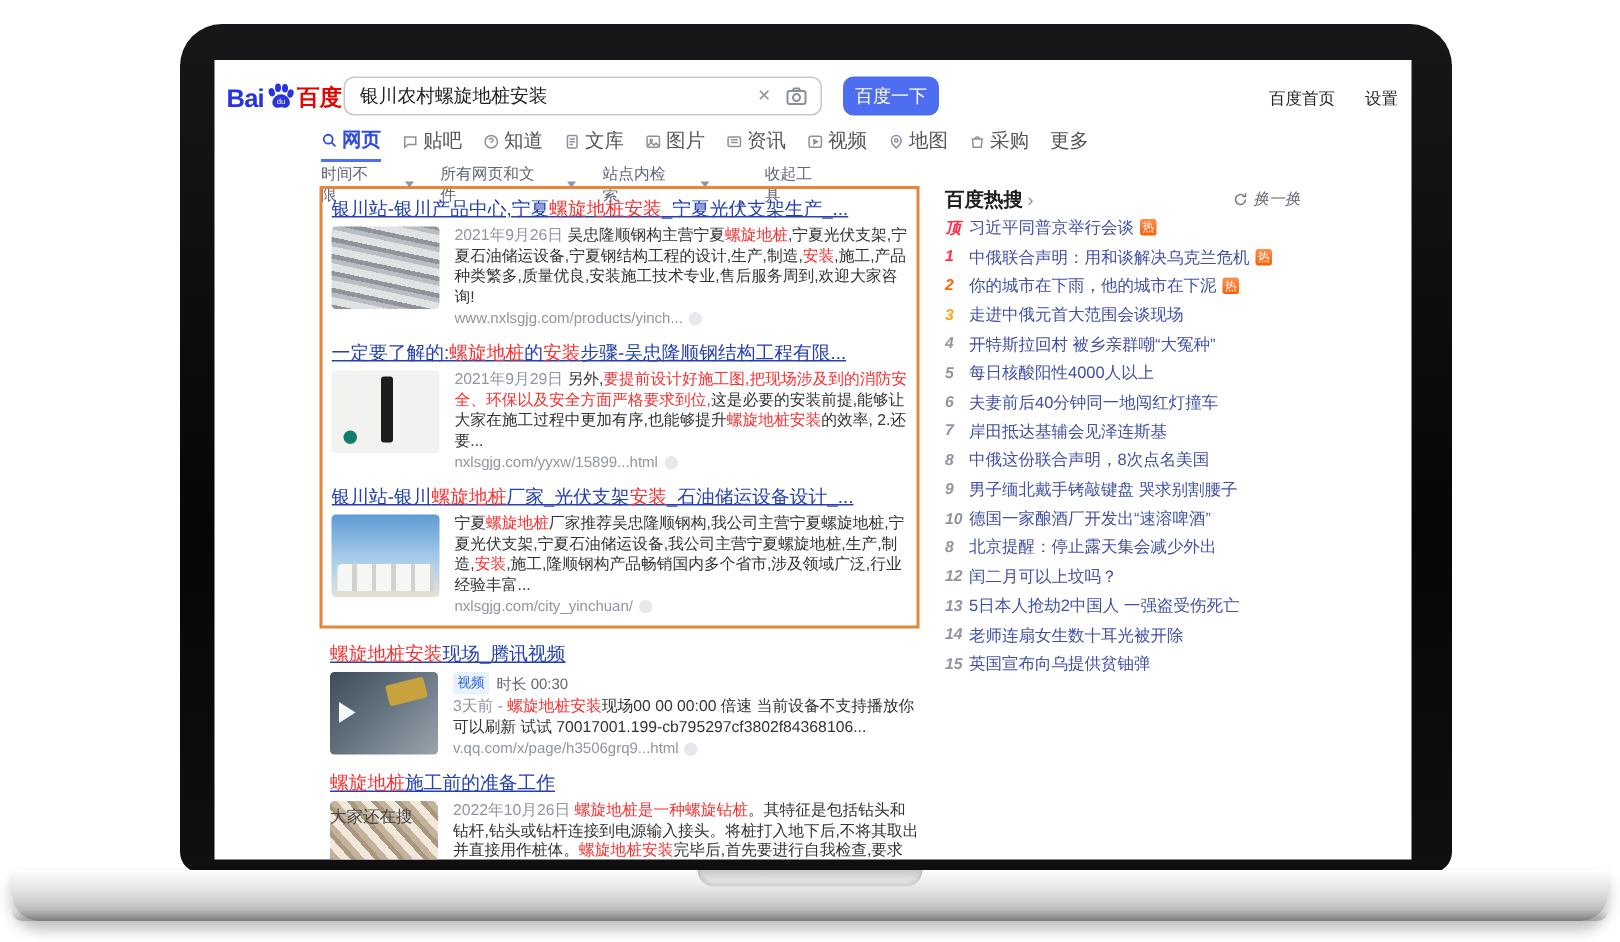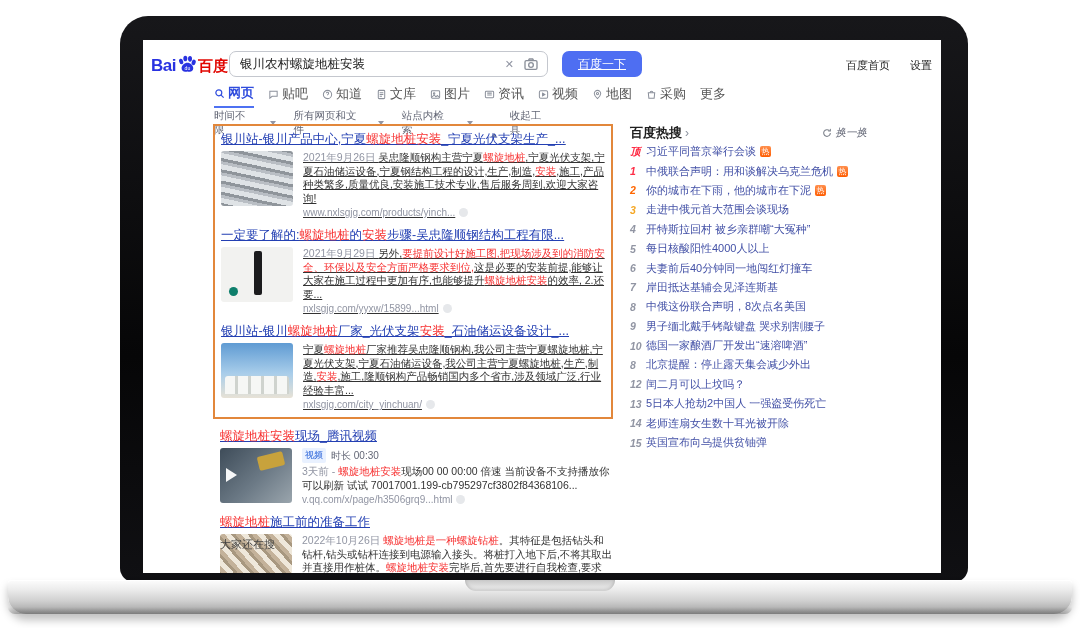--- a/index.html
+++ b/index.html
@@ -28,22 +28,22 @@
   
   .logo{position:absolute;left:8px;top:14px;display:flex;align-items:flex-end;cursor:pointer;}
   .l-bai{color:#2932e1;font-weight:bold;font-size:17px;line-height:17px;letter-spacing:-0.5px;}
   .l-paw{position:relative;width:20px;height:20px;margin:0 1px;}
   .l-cn{color:#e10601;font-weight:bold;font-size:15px;line-height:16px;}
   .searchwrap{position:absolute;left:70px;top:11px;width:335px;height:42px;padding-left:16px;}
   .searchwrap input{width:100%;height:26px;border:1px solid #c4c7ce;border-radius:7px;
           padding:0 52px 0 10px;font-size:12.5px;color:#222;outline:none;}
   .sw-clear{position:absolute;right:34px;top:5px;font-size:11px;color:#9195a3;cursor:pointer;line-height:16px;}
   .sw-cam{position:absolute;right:9px;top:5px;width:16px;height:16px;color:#8a8f99;cursor:pointer;}
-  .search-btn{position:absolute;left:419px;top:11px;width:80px;height:26px;background:#4e6ef2;
-          color:#fff;border:none;border-radius:7px;font-size:12px;cursor:pointer;text-decoration:underline;}
+  .search-btn{position:absolute;left:419px;top:11px;width:64px;height:26px;background:#4e6ef2;
+          color:#fff;border:none;border-radius:7px;font-size:12px;cursor:pointer;}
   .toplinks{position:absolute;right:9px;top:18px;display:flex;gap:20px;font-size:11px;color:#222;}
   .toplinks span{cursor:pointer;}
 
   
   .nav{position:absolute;left:71px;top:44px;display:flex;gap:14px;align-items:center;font-size:13px;color:#555;}
   .tab{display:flex;align-items:center;gap:3px;cursor:pointer;padding-bottom:4px;}
   .tab svg{width:11px;height:11px;color:#8c919c;}
   .tab.active{color:#2f4cdd;font-weight:bold;border-bottom:2px solid #4e71f2;}
   .tab.active svg{color:#2f4cdd;}
 
@@ -51,21 +51,21 @@
   .filters{position:absolute;left:71px;top:69px;width:332px;display:flex;gap:18px;
            font-size:10.5px;color:#626675;align-items:center;}
   .f-item{display:flex;align-items:center;gap:20px;cursor:pointer;}
   .caret{width:0;height:0;border-left:3.5px solid transparent;border-right:3.5px solid transparent;
          border-top:4px solid #9195a3;}
   .caret.up{border-top:none;border-bottom:4px solid #9195a3;}
   .f-collapse{margin-left:auto;display:flex;align-items:flex-end;gap:13px;cursor:pointer;}
 
   
   .results{position:absolute;left:70px;top:84px;width:400px;}
-  .hlbox{border:2px solid #e2873b;padding:5px 6px 7px 6px;margin-bottom:9px;text-decoration:underline;}
+  .hlbox{border:2px solid #e2873b;padding:5px 6px 7px 6px;margin-bottom:9px;}
   .result{margin-bottom:9px;}
   .result:last-child{margin-bottom:0;}
   .result.plain{margin-left:7px;}
   .r-title{font-size:12.5px;line-height:17px;color:#2440b3;text-decoration:underline;cursor:pointer;display:block;
            white-space:nowrap;overflow:hidden;}
   .r-body{display:flex;margin-top:3px;}
   .thumb{flex:none;width:72px;height:55px;border-radius:3px;margin-right:10px;position:relative;overflow:hidden;cursor:pointer;}
   .r-col{flex:1;min-width:0;}
   .r-desc{font-size:10.5px;line-height:13.5px;color:#333;}
   .em{color:#f73131;}

